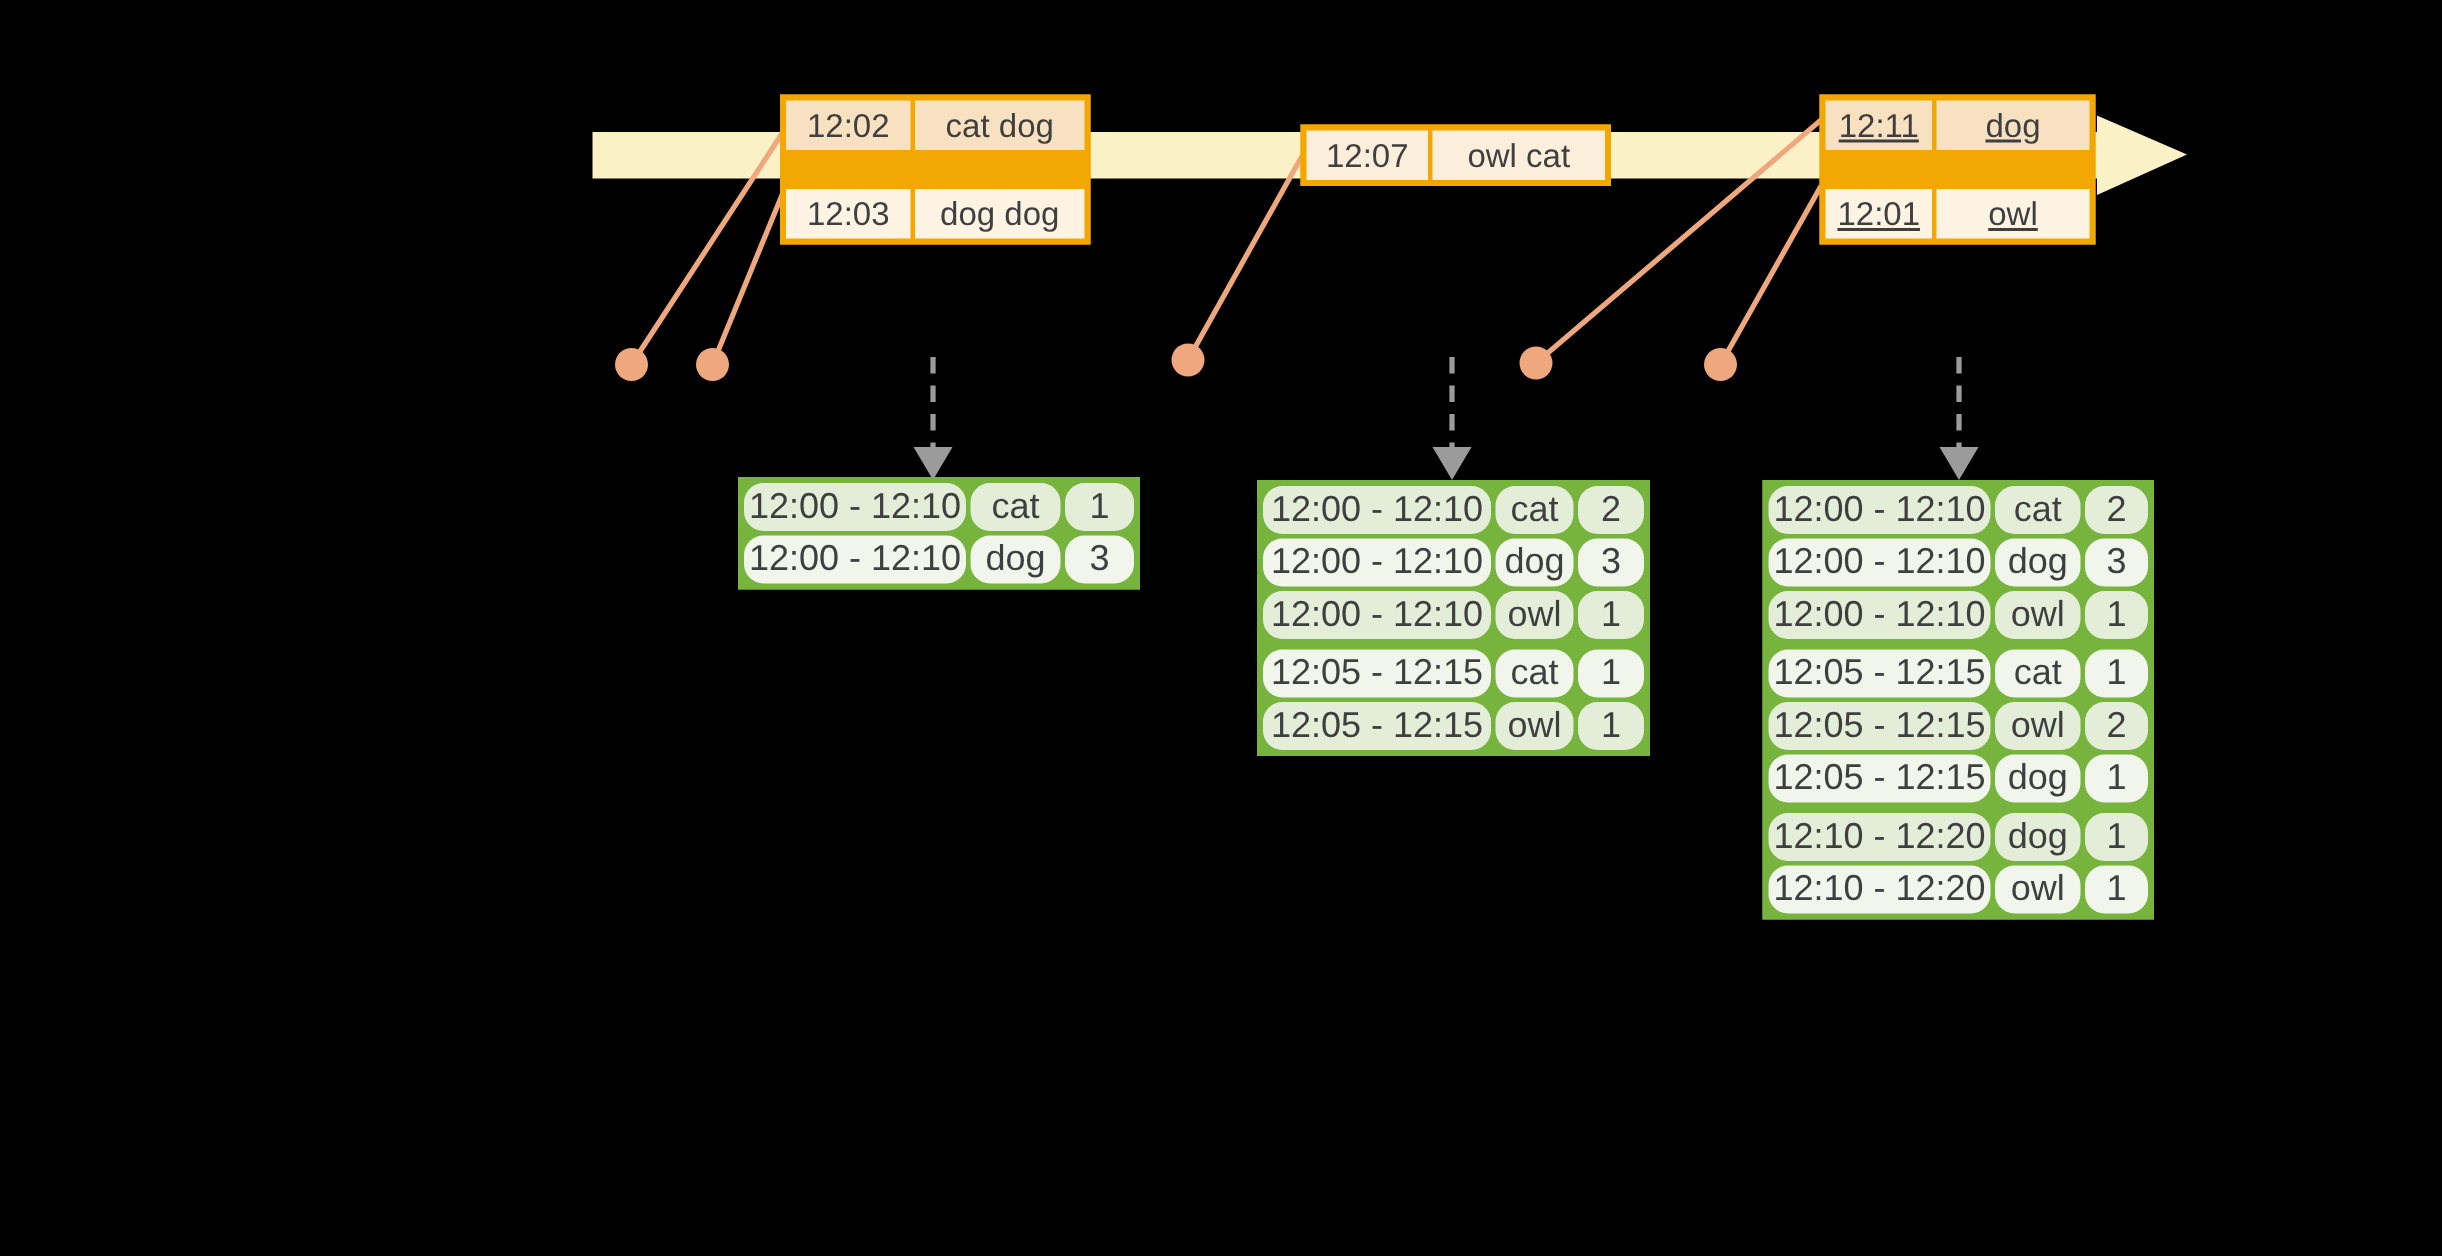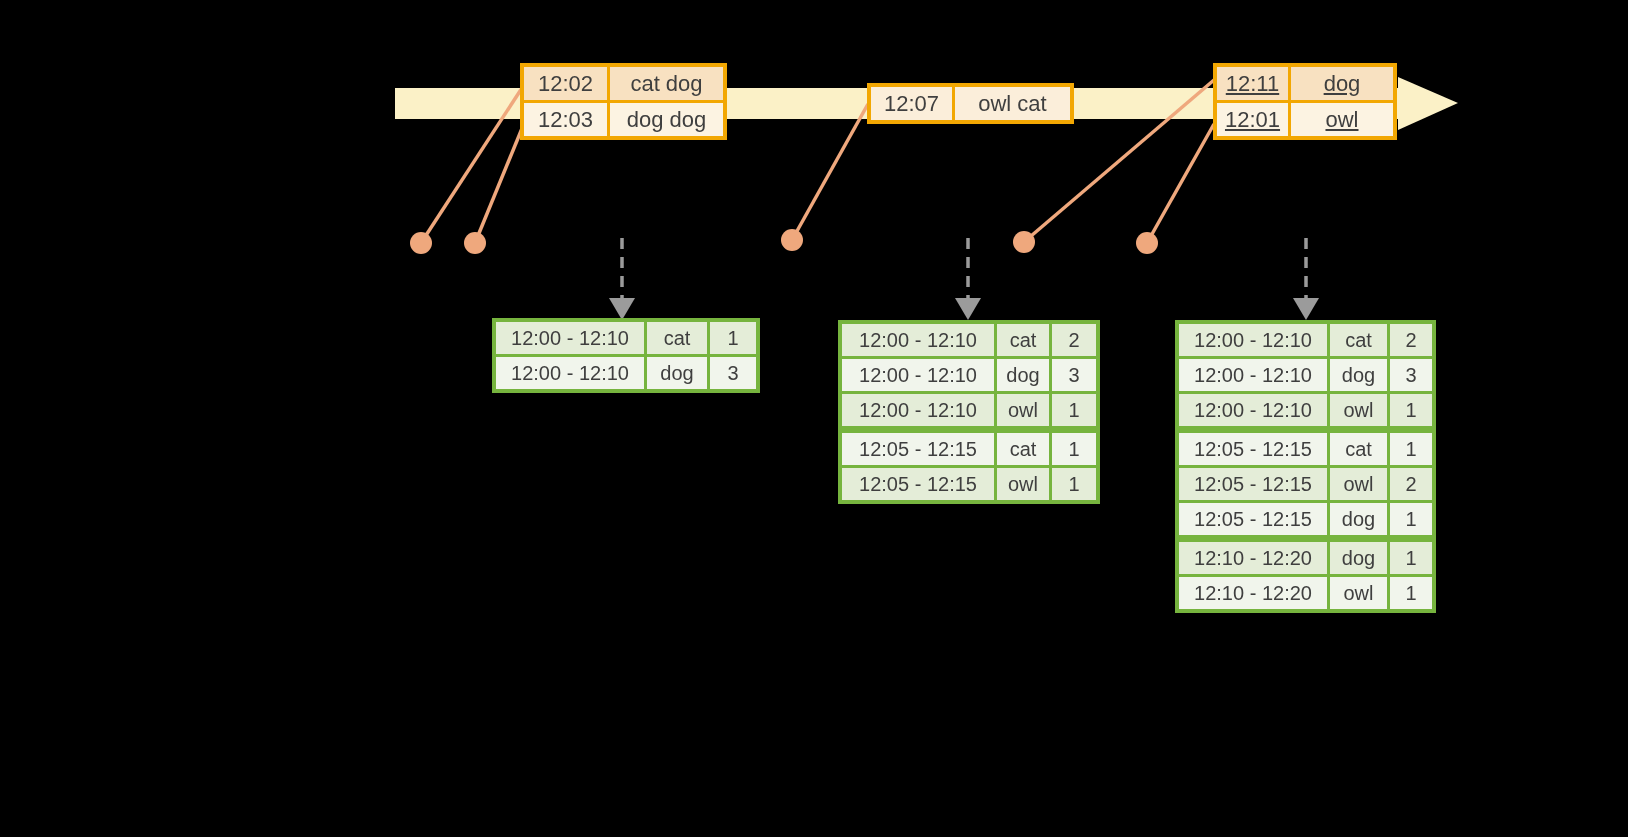--- a/index.html
+++ b/index.html
@@ -31,35 +31,35 @@
   }
   .erow{display:grid;column-gap:3px;}
   .et-a .erow{grid-template-columns:83px 113px;}
   .et-b .erow{grid-template-columns:81px 115px;}
   .et-c .erow{grid-template-columns:71px 102px;}
   .ecell{
     height:33px;display:flex;align-items:center;justify-content:center;
     font-size:22px;line-height:1;
   }
   .e-dark .ecell{background:var(--e-dark);}
-  .e-light .ecell{background:var(--e-light);}
+  .e-light .ecell{background:var(--e-light);margin-top:23px;}
   .e-mid .ecell{background:var(--e-mid);}
 
   
   .rtable{
     position:absolute;border:4px solid var(--green);background:var(--green);
     display:grid;row-gap:3px;
   }
   .rrow{display:grid;column-gap:3px;}
   .rt-1 .rrow{grid-template-columns:148px 60px 46px;}
   .rt-2 .rrow{grid-template-columns:152px 52px 44px;}
   .rt-3 .rrow{grid-template-columns:148px 57px 42px;}
   .rcell{
     height:32px;display:flex;align-items:center;justify-content:center;
-    font-size:20px;line-height:1;
+    font-size:24px;line-height:1;border-radius:13px;
   }
   .r-dark .rcell{background:var(--r-dark);}
   .r-light .rcell{background:var(--r-light);}
   .gsep{margin-top:4px;}
 </style>
 </head>
 <body>
 
 <div class="canvas">
 

